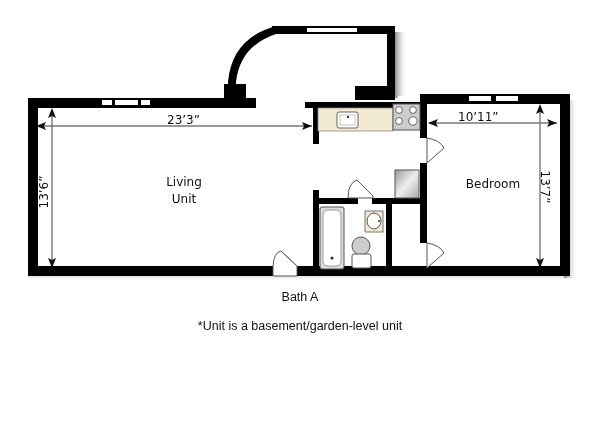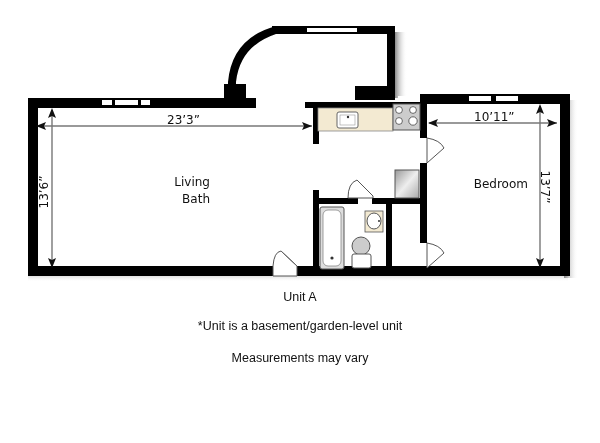--- a/index.html
+++ b/index.html
@@ -1,18 +1,18 @@
 <!DOCTYPE html>
 <html><head>
   <meta charset="utf-8">
   <style>
     html, body { margin: 0; padding: 0; background: #ffffff; }
     body { width: 600px; height: 443px; position: relative; overflow: hidden; font-family: "Liberation Sans", sans-serif; }
     #plan { position: absolute; left: 0; top: 0; width: 593px; height: 290px; }
-    .room-label { position: absolute; font-family: "DejaVu Sans", sans-serif; font-size: 12px; color: #111; text-align: right; line-height: 17px; }
+    .room-label { position: absolute; font-family: "DejaVu Sans", sans-serif; font-size: 12px; color: #111; text-align: center; line-height: 17px; }
     .dim { position: absolute; font-family: "DejaVu Sans", sans-serif; font-size: 12px; color: #111; white-space: nowrap; }
     .dim.vert-l { transform: rotate(-90deg); transform-origin: center; }
     .dim.vert-r { transform: rotate(90deg); transform-origin: center; }
     #info { position: absolute; left: 0; top: 290px; width: 600px; text-align: center; font-family: "Liberation Sans", sans-serif; font-size: 12.5px; color: #111; }
     #info .line { line-height: 15px; height: 15px; }
     #info .gap { height: 14px; }
     #info .gap2 { height: 17px; }
   </style>
 </head>
 <body>
@@ -144,29 +144,28 @@
       <polygon points="428,123 438,119 436,123 438,127" stroke="none"></polygon>
       <polygon points="557,123 547,119 549,123 547,127" stroke="none"></polygon>
       <line x1="540" y1="106" x2="540" y2="266"></line>
       <polygon points="540,104 536,114 540,112 544,114" stroke="none"></polygon>
       <polygon points="540,268 536,258 540,260 544,258" stroke="none"></polygon>
     </g>
   </svg>
 
   <div class="dim" style="left:167px; top:113px;">23’3”</div>
   <div class="dim vert-l" style="left:24px; top:185px; width:40px; text-align:center;">13’6”</div>
-  <div class="dim" style="left:474px; top:110px;">10’11”</div>
+  <div class="dim" style="left:458px; top:110px;">10’11”</div>
   <div class="dim vert-r" style="left:525px; top:180px; width:40px; text-align:center;">13’7”</div>
 
   <div class="room-label" style="left:158px; top:174px; width:52px;">
     <div>Living</div>
-    <div>Bath</div>
+    <div>Unit</div>
   </div>
   <div class="room-label" style="left:458px; top:176px; width:70px;">Bedroom</div>
 </div>
 
 <div id="info">
-  <div class="line">Unit A</div>
+  <div class="line">Bath A</div>
   <div class="gap"></div>
   <div class="line">*Unit is a basement/garden-level unit</div>
   <div class="gap2"></div>
-  <div class="line">Measurements may vary</div>
 </div>
 
 </body></html>

